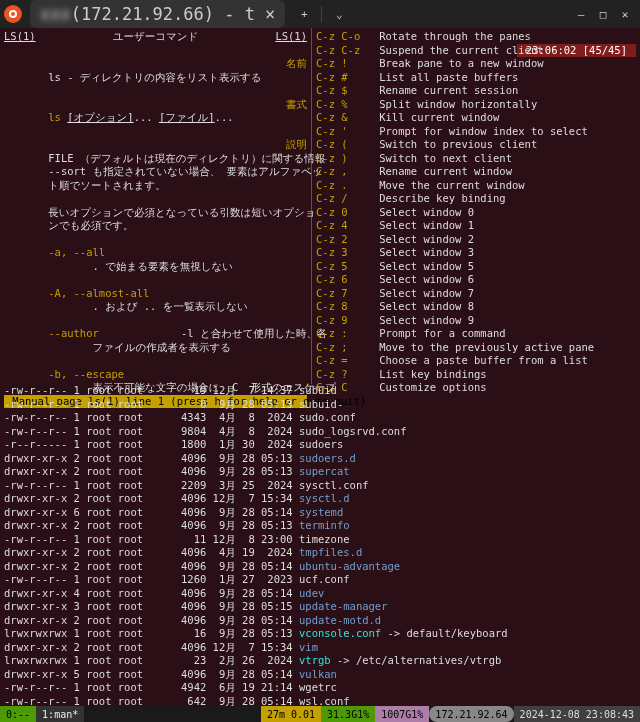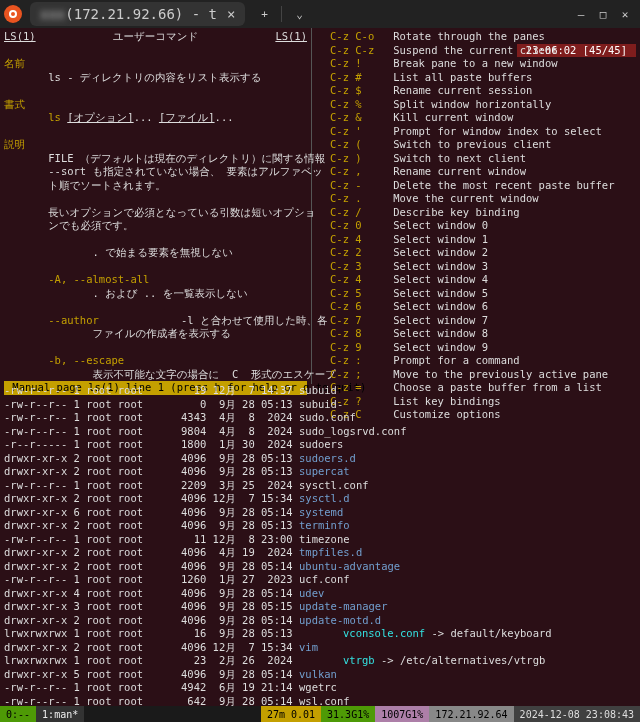--- a/index.html
+++ b/index.html
@@ -2,56 +2,56 @@
 <html><head>
 <meta charset="utf-8">
 <style>
   * { margin: 0; padding: 0; box-sizing: border-box; }
   html, body { width: 640px; height: 722px; background: #2b0f16; font-family: "DejaVu Sans Mono", monospace; font-size: 10.5px; color: #ddd; overflow: hidden; }
   
   
   .titlebar { height: 28px; background: #222; display: flex; align-items: center; padding: 0 4px; color: #ccc; }
   .titlebar .ubuntu-badge { width: 18px; height: 18px; border-radius: 50%; background: #e95420; margin-right: 8px; position: relative; }
   .titlebar .ubuntu-badge::after { content: ""; position: absolute; left: 5px; top: 5px; width: 8px; height: 8px; border: 2px solid #fff; border-radius: 50%; box-sizing: border-box; }
-  .tab { background: #333; padding: 4px 10px; border-radius: 6px; margin-right: 8px; font-size: 14px; display:flex; align-items:center; }
+  .tab { background: #333; padding: 4px 10px; border-radius: 6px; margin-right: 8px; font-size: 17px; display:flex; align-items:center; }
   .tab .blur { filter: blur(3px); }
   .titlebar .winbtn { width: 22px; height: 22px; display: flex; align-items: center; justify-content: center; font-size: 11px; color: #ccc; }
   .spacer { flex: 1; }
 
   
   .term { position: relative; width: 640px; height: 694px; background: #2b0f16; }
-  .panes { display: flex; height: 356px; gap: 14px; }
+  .panes { display: flex; height: 356px; }
   .pane-left  { width: 312px; padding: 2px 4px; }
   .pane-right { width: 328px; padding: 2px 4px; }
   .border-r { border-right: 1px solid #555; }
 
   .row { white-space: pre; line-height: 13.5px; }
-  .gold  { color: #c4a000; }
+  .gold  { color: #c4a000; text-align: right; }
   .link  { text-decoration: underline; }
   .hlbar { background: #c4a000; color: #000; padding: 0 2px; }
   .timebadge { background: #7f1d1d; color: #fff; padding: 0 9px; }
 
   .manhdr { display: flex; justify-content: space-between; }
 
   
   .listing { padding: 0 4px; line-height: 13.2px; font-size: 10.5px; white-space: pre; }
   .fcol-dir  { color: #729fcf; }
-  .fcol-link { color: #34e2e2; margin-left: 44px; }
+  .fcol-link { color: #34e2e2; }
   .fcol-def  { color: #ddd; }
 
   
   .tmux { position: absolute; left: 0; right: 0; bottom: 0; height: 16px; background: #1a1a1a; display: flex; align-items: center; font-size: 10px; }
   .tmux .seg { padding: 0 6px; height: 16px; display: flex; align-items: center; }
   .seg-session { background: #4e9a06; color: #000; }
   .seg-win     { background: #333; color: #eee; }
   .seg-gap     { flex: 1; }
   .seg-cpu     { background: #c4a000; color: #000; }
   .seg-mem     { background: #4e9a06; color: #000; }
   .seg-disk    { background: #ad7fa8; color: #000; }
-  .seg-host    { background: #888;    color: #000; }
+  .seg-host    { background: #888;    color: #000; border-radius: 8px; }
   .seg-date    { background: #404040;    color: #ddd; }
 </style>
 </head>
 <body>
 
 <div class="titlebar">
   <div class="ubuntu-badge"></div>
   <div class="tab">
     <span class="blur">xxx</span>
     <span>(172.21.92.66) - t</span>
@@ -84,20 +84,21 @@
       <div class="row">       <span class="gold">ls</span> <span class="link">[オプション]</span><span>...</span> <span class="link">[ファイル]</span><span>...</span></div>
       <div class="row"> </div>
       <div class="row gold">説明</div>
       <div class="row">       <span>FILE （デフォルトは現在のディレクトリ）に関する情報</span></div>
       <div class="row">       <span>--sort も指定されていない場合、 要素はアルファベッ</span></div>
       <div class="row">       <span>ト順でソートされます。</span></div>
       <div class="row"> </div>
       <div class="row">       <span>長いオプションで必須となっている引数は短いオプショ</span></div>
       <div class="row">       <span>ンでも必須です。</span></div>
       <div class="row"> </div>
+      <div class="row">       <span class="gold">-a, --all</span></div>
       <div class="row">              <span>. で始まる要素を無視しない</span></div>
       <div class="row"> </div>
       <div class="row">       <span class="gold">-A, --almost-all</span></div>
       <div class="row">              <span>. および .. を一覧表示しない</span></div>
       <div class="row"> </div>
       <div class="row">       <span class="gold">--author</span>             <span>-l と合わせて使用した時、各</span></div>
       <div class="row">              <span>ファイルの作成者を表示する</span></div>
       <div class="row"> </div>
       <div class="row">       <span class="gold">-b, --escape</span></div>
       <div class="row">              <span>表示不可能な文字の場合に  C  形式のエスケープ</span></div>
@@ -110,28 +111,26 @@
           <div class="row"><span class="gold">C-z C-z   </span><span>Suspend the current client</span></div>
           <div class="row"><span class="gold">C-z !     </span><span>Break pane to a new window</span></div>
           <div class="row"><span class="gold">C-z #     </span><span>List all paste buffers</span></div>
           <div class="row"><span class="gold">C-z $     </span><span>Rename current session</span></div>
           <div class="row"><span class="gold">C-z %     </span><span>Split window horizontally</span></div>
           <div class="row"><span class="gold">C-z &amp;     </span><span>Kill current window</span></div>
           <div class="row"><span class="gold">C-z '     </span><span>Prompt for window index to select</span></div>
           <div class="row"><span class="gold">C-z (     </span><span>Switch to previous client</span></div>
           <div class="row"><span class="gold">C-z )     </span><span>Switch to next client</span></div>
           <div class="row"><span class="gold">C-z ,     </span><span>Rename current window</span></div>
-          <div class="row"><span class="gold">C-z -     </span><span>Delete the most recent paste buffer</span></div>
           <div class="row"><span class="gold">C-z .     </span><span>Move the current window</span></div>
           <div class="row"><span class="gold">C-z /     </span><span>Describe key binding</span></div>
           <div class="row"><span class="gold">C-z 0     </span><span>Select window 0</span></div>
           <div class="row"><span class="gold">C-z 4     </span><span>Select window 1</span></div>
           <div class="row"><span class="gold">C-z 2     </span><span>Select window 2</span></div>
           <div class="row"><span class="gold">C-z 3     </span><span>Select window 3</span></div>
-          <div class="row"><span class="gold">C-z 4     </span><span>Select window 4</span></div>
           <div class="row"><span class="gold">C-z 5     </span><span>Select window 5</span></div>
           <div class="row"><span class="gold">C-z 6     </span><span>Select window 6</span></div>
           <div class="row"><span class="gold">C-z 7     </span><span>Select window 7</span></div>
           <div class="row"><span class="gold">C-z 8     </span><span>Select window 8</span></div>
           <div class="row"><span class="gold">C-z 9     </span><span>Select window 9</span></div>
           <div class="row"><span class="gold">C-z :     </span><span>Prompt for a command</span></div>
           <div class="row"><span class="gold">C-z ;     </span><span>Move to the previously active pane</span></div>
           <div class="row"><span class="gold">C-z =     </span><span>Choose a paste buffer from a list</span></div>
           <div class="row"><span class="gold">C-z ?     </span><span>List key bindings</span></div>
           <div class="row"><span class="gold">C-z C     </span><span>Customize options</span></div>

